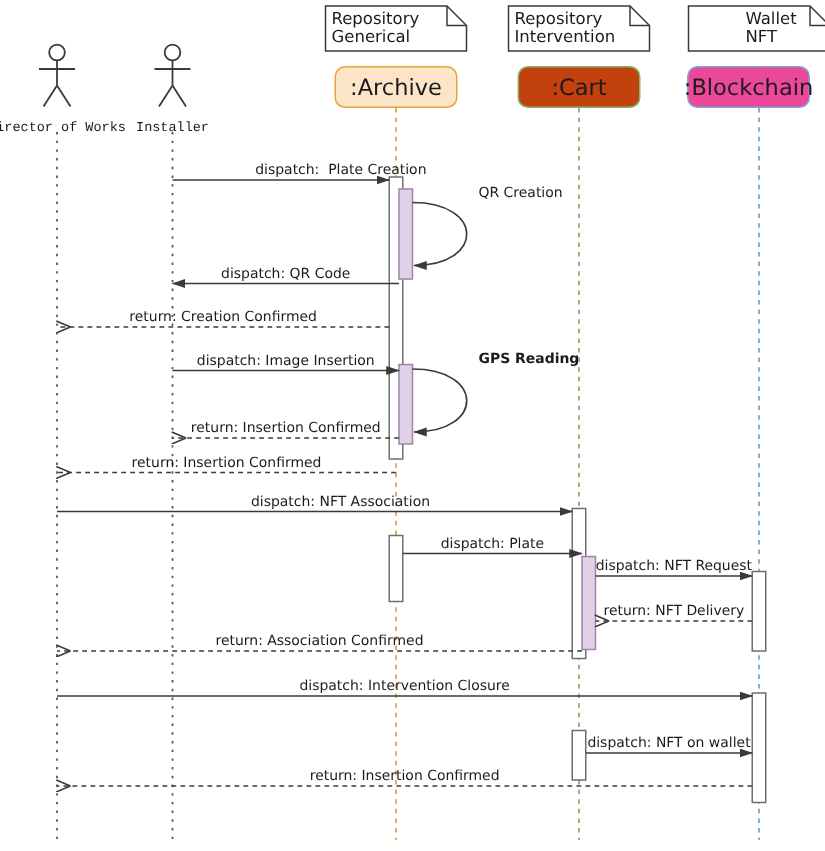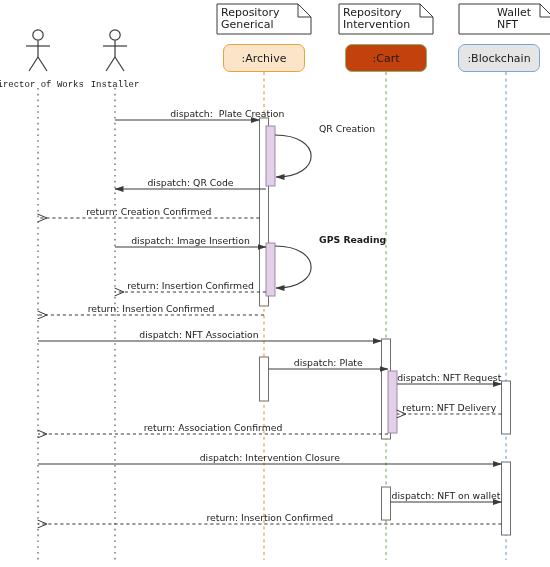--- a/index.html
+++ b/index.html
@@ -9,21 +9,21 @@
     color:#1b1b1b;
   }
   #canvas{position:absolute;left:0;top:0;width:550px;height:567px;}
   .msglabel{position:absolute;white-space:pre;font-size:9.3px;color:#1b1b1b;
             transform:translateX(-50%);text-align:center;}
   .msglabel.left{transform:none;}
   .actorlabel{position:absolute;font-size:9px;white-space:pre;transform:translateX(-50%);text-align:center;font-family:Liberation Mono, monospace;}
   .lifebox{
     position:absolute;box-sizing:border-box;border-radius:7px;
     display:flex;align-items:center;justify-content:center;
-    font-size:11px;color:#1b1b1b;
+    font-size:15px;color:#1b1b1b;
   }
   .notetext{position:absolute;font-size:11px;white-space:pre;line-height:11.5px;color:#1b1b1b;}
   svg{position:absolute;left:0;top:0;overflow:visible;}
 </style>
 </head>
 <body>
 
 <div id="canvas">
   <svg id="gfx" width="550" height="567">
       <defs>
@@ -88,30 +88,30 @@
       <div class="actorlabel" style="left: 38px; top: 80px;">Director of Works</div>
       <div class="actorlabel" style="left: 115px; top: 80px; text-align: center;">Installer</div>
       <div class="notetext" style="left: 221px; top: 7px;">Repository
 Generical</div>
       <div class="lifebox" style="left: 223px; top: 44px; width: 82px; height: 28px; background: rgb(251, 228, 200); border: 1.4px solid rgb(232, 163, 61);">:Archive</div>
       <div class="notetext" style="left: 343px; top: 7px;">Repository
 Intervention</div>
       <div class="lifebox" style="left: 345px; top: 44px; width: 82px; height: 28px; background: #c2410c; border: 1.4px solid rgb(134, 180, 106);">:Cart</div>
       <div class="notetext" style="left: 473px; top: 7px; margin-left: 24px;">Wallet
 NFT</div>
-      <div class="lifebox" style="left: 458px; top: 44px; width: 82px; height: 28px; background: #e5e5e5; border: 1.4px solid rgb(122, 166, 214);">:Blockchain</div>
+      <div class="lifebox" style="left: 458px; top: 44px; width: 82px; height: 28px; background: #ec4899; border: 1.4px solid rgb(122, 166, 214);">:Blockchain</div>
       <div class="msglabel" style="left: 187.25px; top: 108px; margin-left: 40px;">dispatch:  Plate Creation</div>
       <div class="msglabel left" style="left: 319px; top: 123px;">QR Creation</div>
       <div class="msglabel" style="left: 190.5px; top: 177px;">dispatch: QR Code</div>
       <div class="msglabel" style="left: 148.75px; top: 206px;">return: Creation Confirmed</div>
       <div class="msglabel" style="left: 190.5px; top: 235px;">dispatch: Image Insertion</div>
       <div class="msglabel left" style="left: 319px; top: 234px; font-weight: bold;">GPS Reading</div>
       <div class="msglabel" style="left: 190.5px; top: 280px;">return: Insertion Confirmed</div>
       <div class="msglabel" style="left: 151px; top: 303px;">return: Insertion Confirmed</div>
-      <div class="msglabel" style="left: 199px; top: 329px;">dispatch: NFT Association</div>
+      <div class="msglabel" style="left: 227px; top: 329px;">dispatch: NFT Association</div>
       <div class="msglabel" style="left: 328.25px; top: 357px;">dispatch: Plate</div>
       <div class="msglabel" style="left: 449.25px; top: 372px;">dispatch: NFT Request</div>
       <div class="msglabel" style="left: 449.25px; top: 402px;">return: NFT Delivery</div>
       <div class="msglabel" style="left: 213px; top: 422px;">return: Association Confirmed</div>
       <div class="msglabel" style="left: 269.75px; top: 452px;">dispatch: Intervention Closure</div>
       <div class="msglabel" style="left: 446px; top: 490px;">dispatch: NFT on wallet</div>
       <div class="msglabel" style="left: 269.75px; top: 512px;">return: Insertion Confirmed</div>
     </div>
 </div>
 

